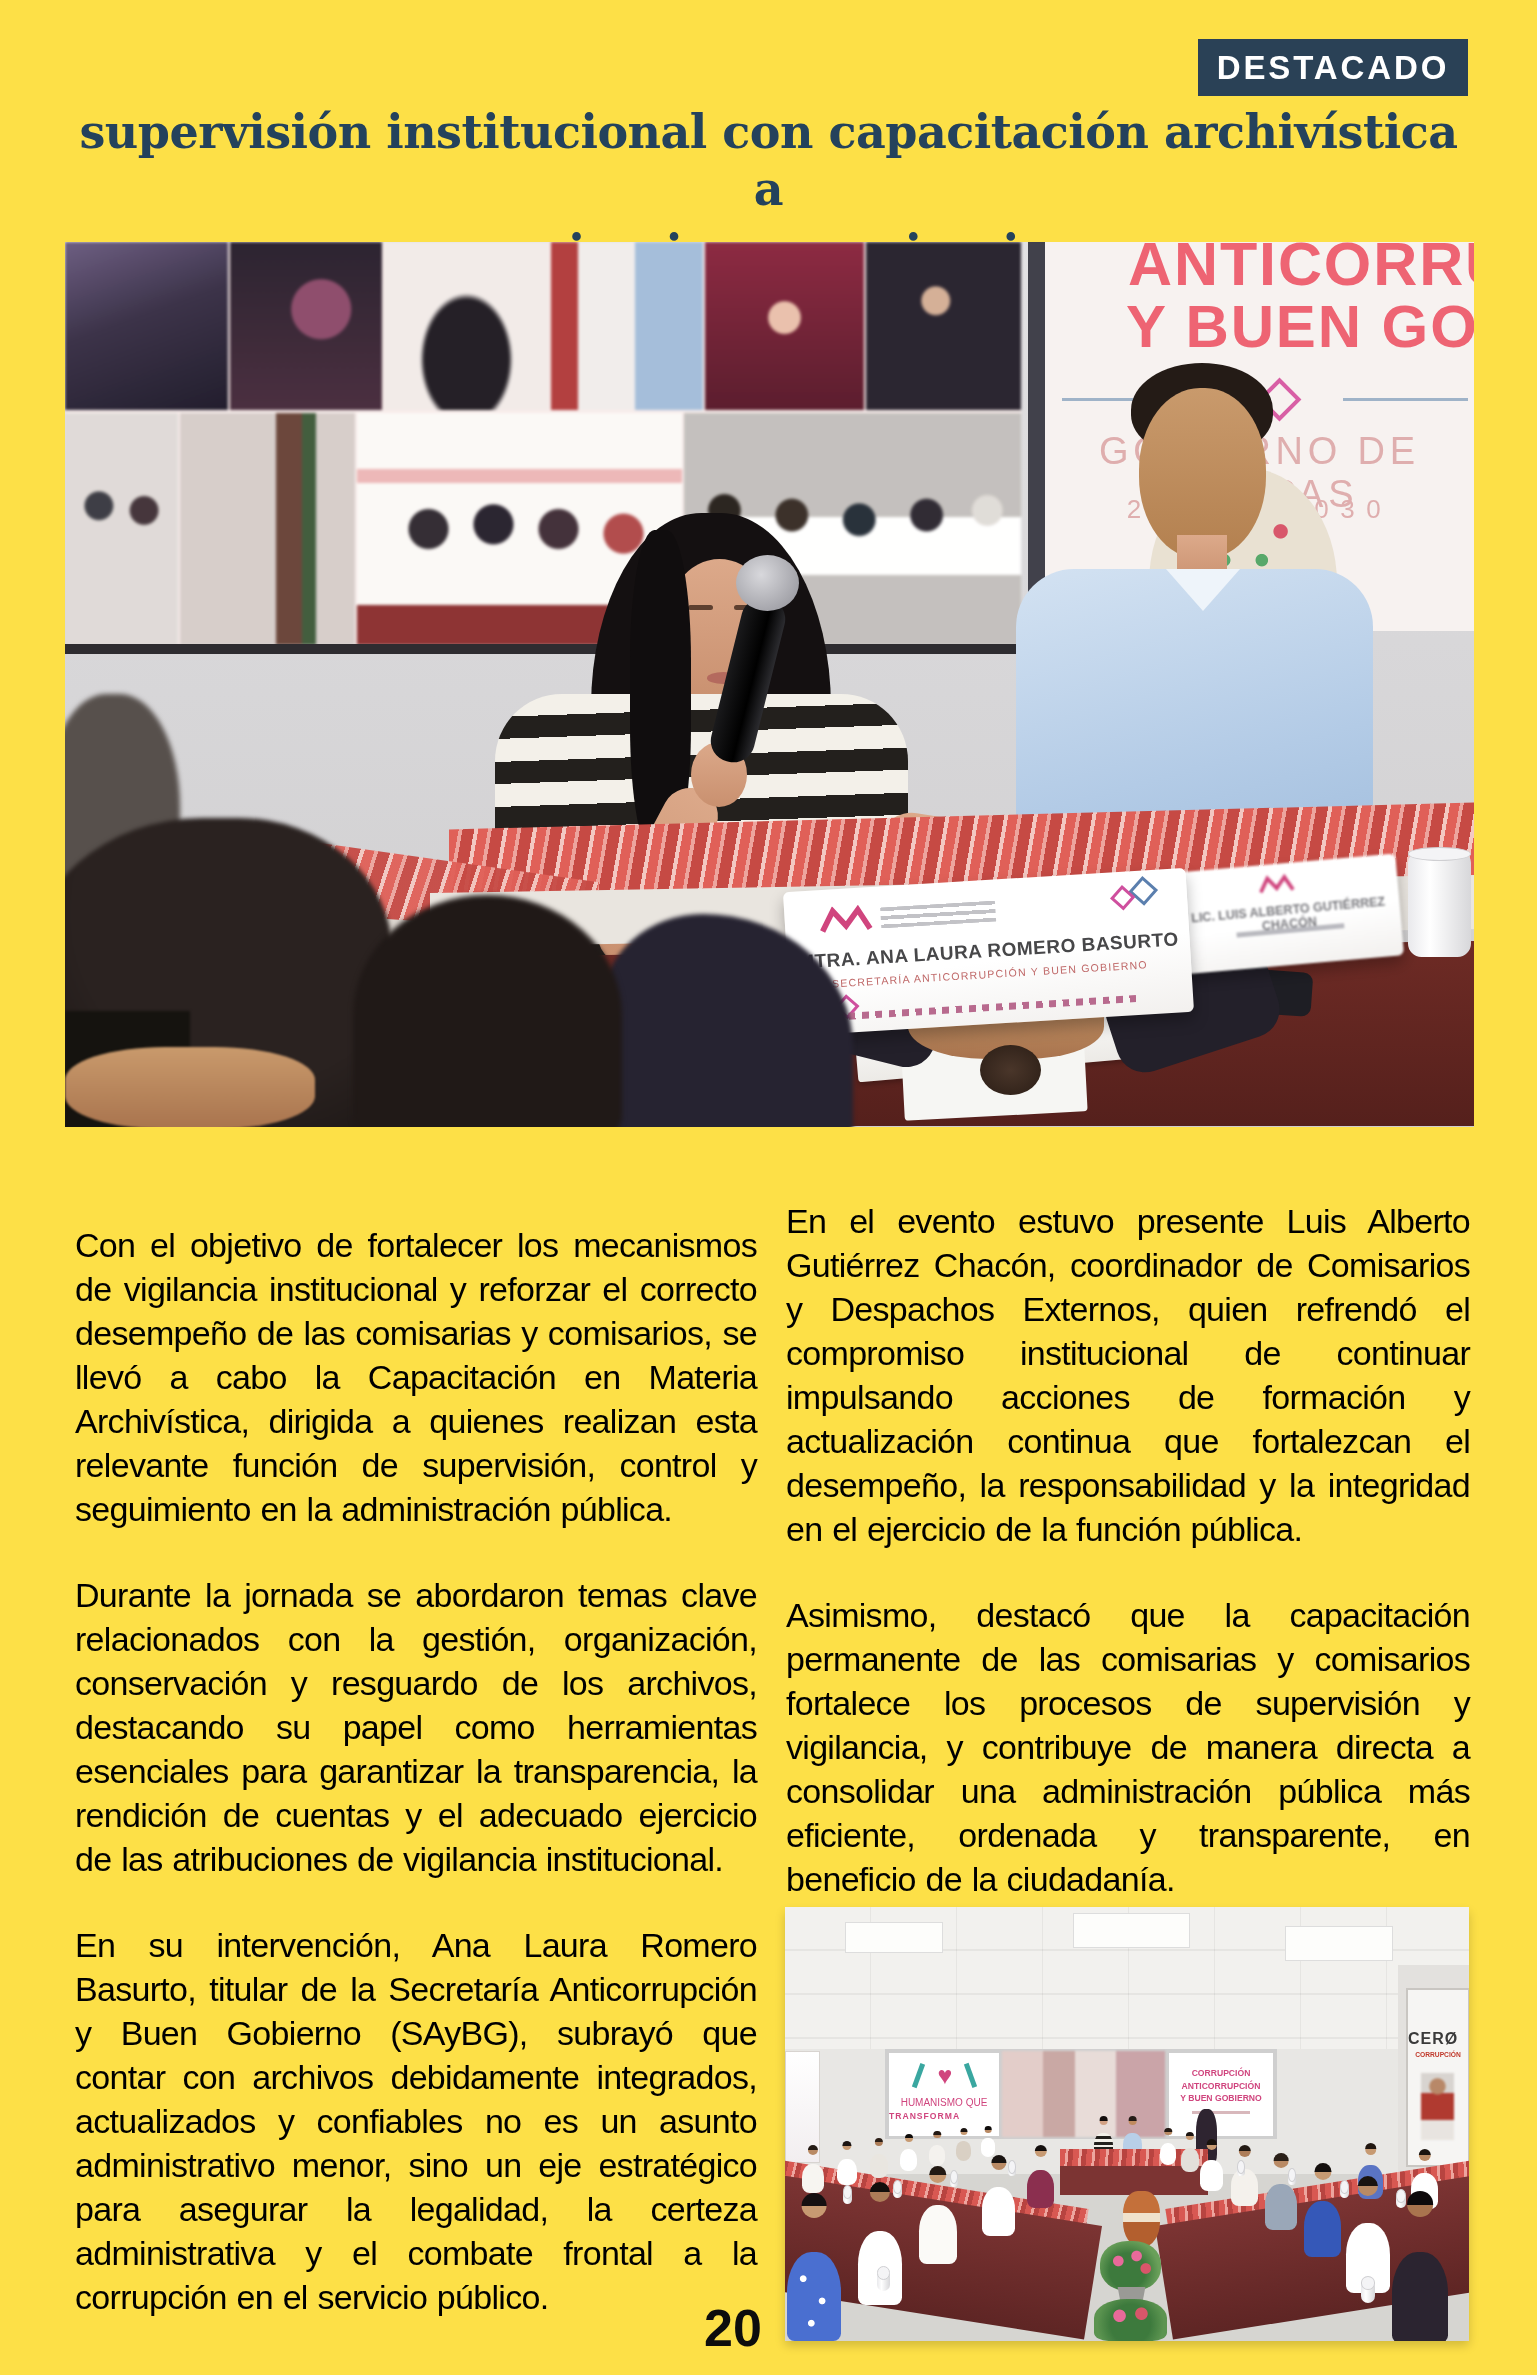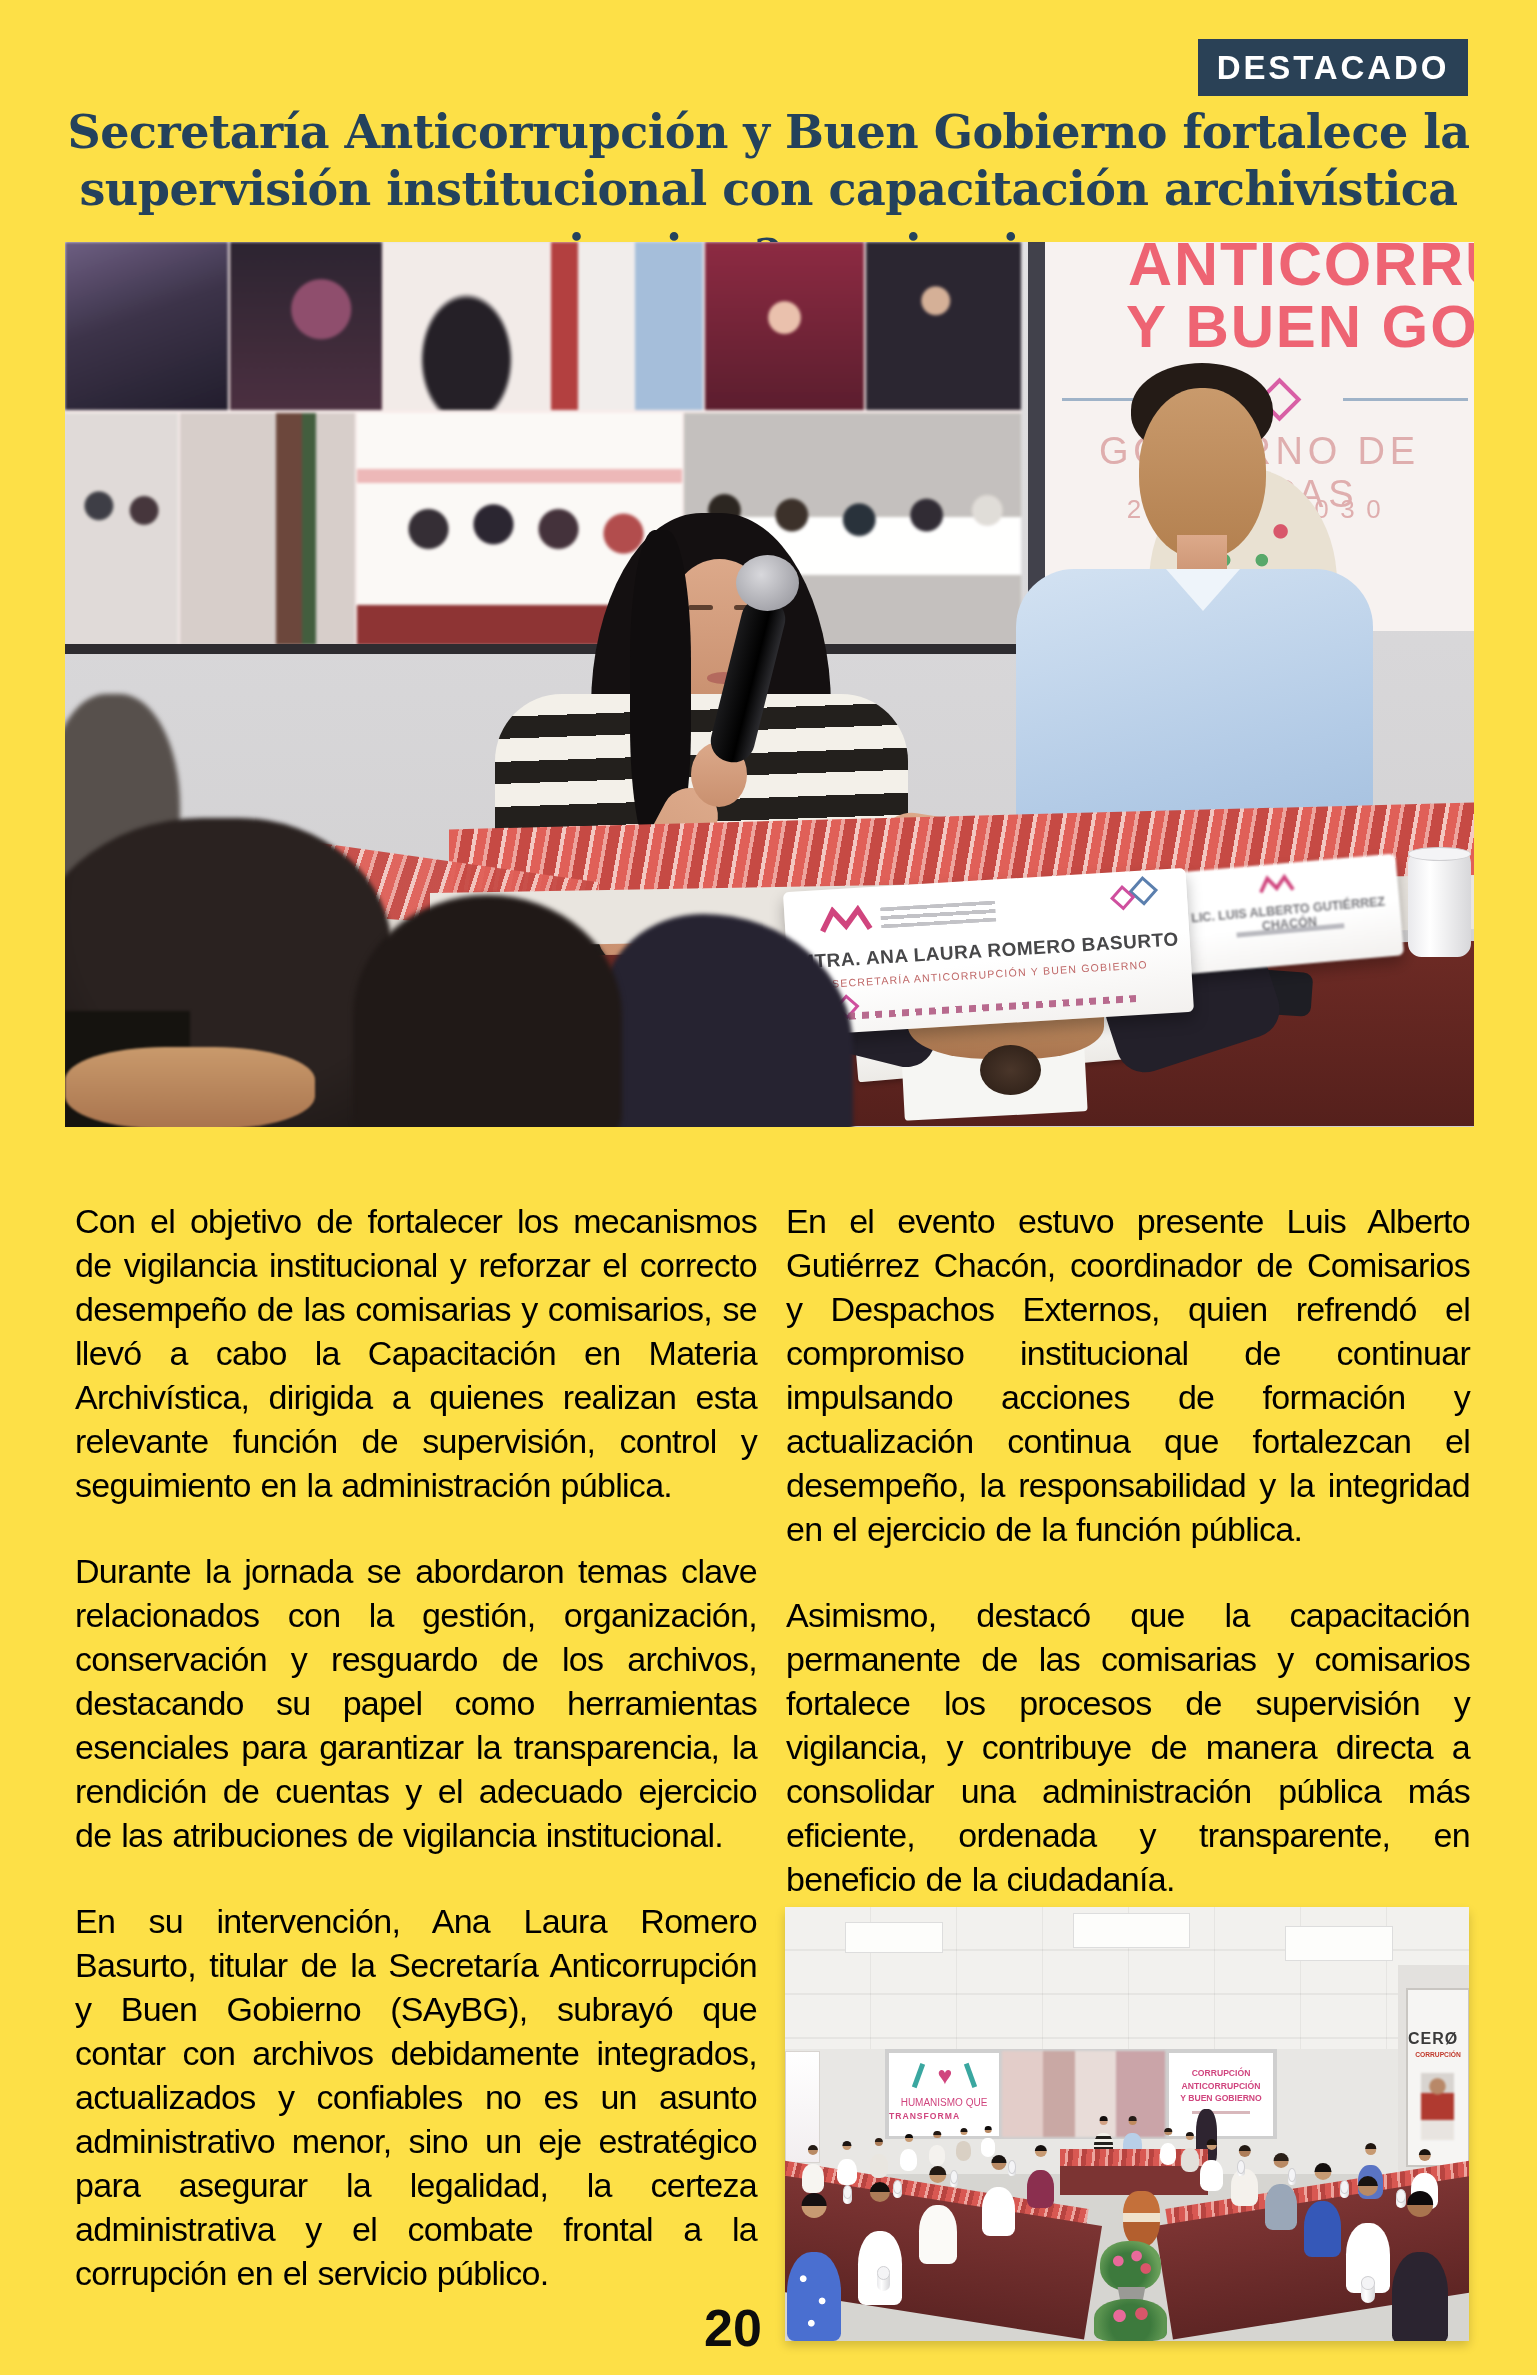--- a/index.html
+++ b/index.html
@@ -13,21 +13,21 @@
   .headline{position:absolute;left:67px;top:104px;width:1403px;margin:0;text-align:center;
             font-family:"DejaVu Serif",serif;font-weight:700;color:#24425c;
             font-size:46px;line-height:57px;letter-spacing:-0.5px;z-index:1;}
   .headline .hl{display:block;}
   .hl3{position:absolute;left:67px;top:225px;width:1403px;text-align:center;z-index:0;
        font-family:"DejaVu Serif",serif;font-weight:700;color:#24425c;font-size:46px;}
   
   .col{position:absolute;top:1199px;color:#000;font-size:34px;line-height:44px;
        letter-spacing:-0.7px;word-spacing:1px;text-align:justify;}
   .col p{margin:0 0 42px 0;}
-  .col-left{left:75px;width:682px;}
+  .col-left{left:75px;width:682px;margin-top:24px;}
   .col-right{left:786px;width:684px;}
   
   .photo{position:absolute;overflow:hidden;z-index:5;}
   .photo *{position:absolute;}
   .photo-main{left:65px;top:242px;width:1409px;height:885px;
               background:linear-gradient(180deg,#e3e2e4 0%,#d8d7d9 45%,#cfcecf 100%);}
   .photo-bottom{left:785px;top:1907px;width:684px;height:434px;background:#efeeec;
                 box-shadow:0 4.8px 9.6px rgba(0,0,0,.18);}
   
   .collage{left:0;top:0;width:956px;height:403px;background:#efe3e1;filter:blur(1.5px) saturate(.92) brightness(1.04);}
@@ -68,21 +68,20 @@
 </head>
 <body>
 
 <div class="page">
 
   <div class="badge">
     <span>DESTACADO</span>
   </div>
 
   <h1 class="headline">
-    <span class="hl">Secretaría Anticorrupción y Buen Gobierno fortalece la</span>
     <span class="hl">supervisión institucional con capacitación archivística a</span>
   </h1>
   <div class="hl3">comisarias y comisarios</div>
 
   <div class="photo photo-main">
 
     <div class="collage">
       <div style="left:0;top:0;width:163px;height:168px;background:linear-gradient(160deg,#6a5a80 0%,#3a3148 45%,#211c2c 100%);"></div>
       <div style="left:165px;top:0;width:152px;height:168px;background:radial-gradient(circle at 60% 40%,#8e4a6a 0 29px,transparent 31px),linear-gradient(#2b2230,#4a2d3e);"></div>
       <div style="left:319px;top:0;width:165px;height:168px;background:radial-gradient(ellipse at 50% 70%,#241f26 0 36%,transparent 40%),#e9e2df;"></div>

